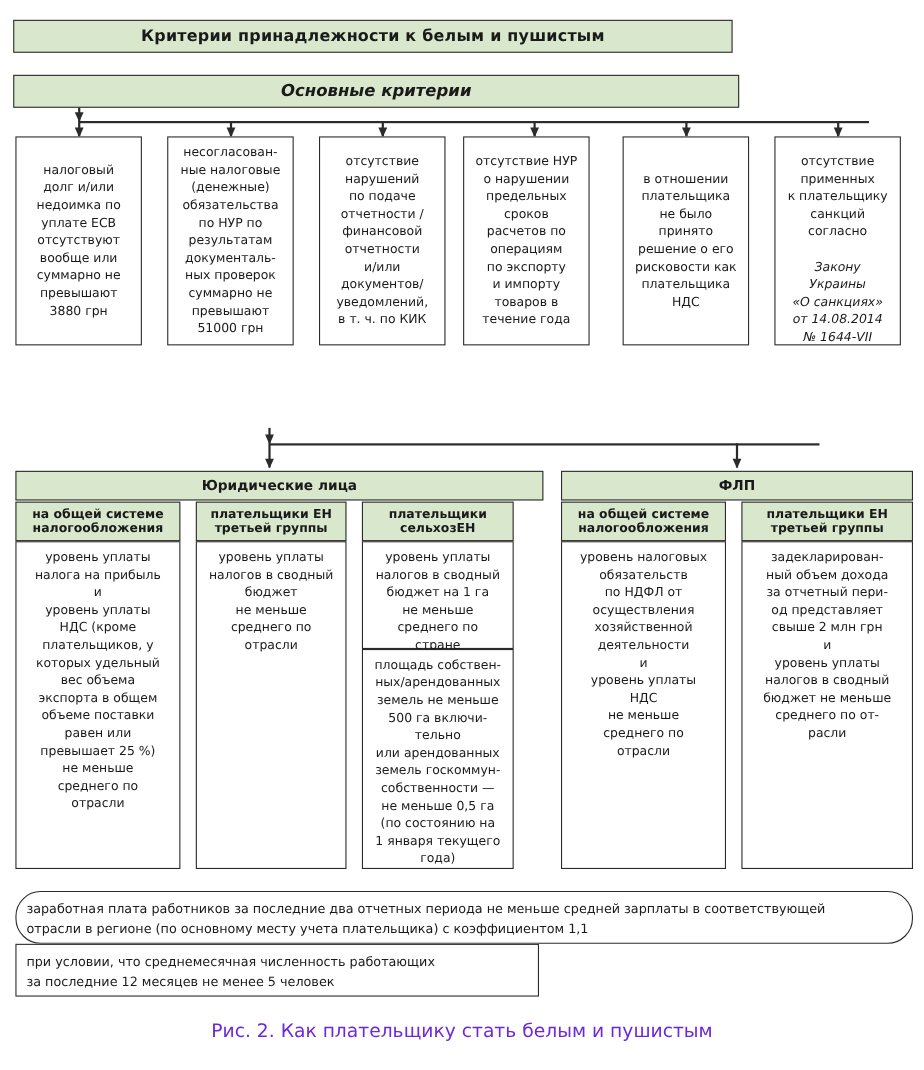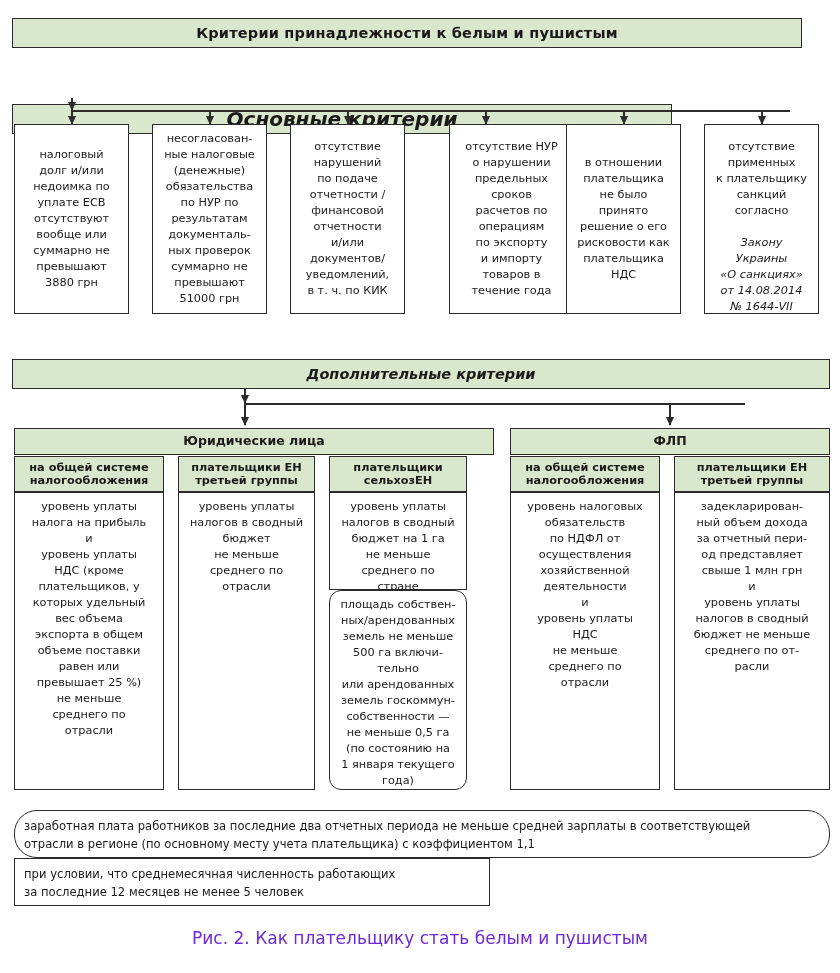--- a/index.html
+++ b/index.html
@@ -28,27 +28,26 @@
   .bar-title {
     display: flex; align-items: center; justify-content: center;
     font-weight: bold;
     text-align: center;
     line-height: 1.15;
   }
   .italic { font-style: italic; }
 
   
   #banner-main {
-    left: 12px; top: 18px; width: 790px; height: 30px;
+    left: 12px; top: 18px; width: 654px; height: 30px;
     font-size: 14.5px; letter-spacing: .2px;
   }
   #banner-basic {
     left: 12px; top: 68px; width: 660px; height: 30px;
-    font-size: 20px;
-    margin-top: 36px;
+    font-size: 15px;
   }
   #banner-extra {
     left: 12px; top: 359px; width: 818px; height: 30px;
     font-size: 14.5px;
   }
 
   
   .arrow { position: absolute; width: 1.6px; background: #2b2b2b; }
   .arrow::after {
     content: "";
@@ -161,21 +160,21 @@
 по подаче
 отчетности /
 финансовой
 отчетности
 и/или
 документов/
 уведомлений,
 в т. ч. по КИК</span>
   </div>
 
-  <div class="abs bx crit-card" style="left:449px; width:125px;">
+  <div class="abs bx crit-card" style="left:421px; width:115px;">
     <span class="txt">отсутствие НУР
 о нарушении
 предельных
 сроков
 расчетов по
 операциям
 по экспорту
 и импорту
 товаров в
 течение года</span>
@@ -200,21 +199,20 @@
 санкций
 согласно</span><br>
       <span class="italic">Закону
 Украины
 «О санкциях»
 от 14.08.2014
 № 1644-VII</span>
     </span>
   </div>
 
-  <div class="abs bx green bar-title italic" id="banner-extra">Дополнительные критерии</div>
 
   <div class="hline" style="left:245px; top:403px; width:500px;"></div>
   <div class="arrow" style="left:244px; top:389px; height:14px;"></div>
   <div class="arrow" style="left:244px; top:403px; height:22px;"></div>
   <div class="arrow" style="left:669px; top:403px; height:22px;"></div>
 
   <div class="abs bx green bar-title group-header" style="left:14px; top:428px; width:480px;">Юридические лица</div>
 
   <div class="abs bx green bar-title sub-header" style="left:14px; top:456px; width:150px; white-space:pre-line;">на общей системе
 налогообложения</div>
@@ -244,21 +242,21 @@
 отрасли</div>
 
   <div class="abs bx green bar-title sub-header" style="left:329px; top:456px; width:138px; white-space:pre-line;text-align:center;">плательщики
 сельхозЕН</div>
   <div class="abs bx sub-body" style="left:329px; top:492px; width:138px; height:98px;">уровень уплаты
 налогов в сводный
 бюджет на 1 га
 не меньше
 среднего по
 стране</div>
-  <div class="abs bx sub-body" style="left:329px; top:590px; width:138px; height:200px;border-radius:12px;">площадь собствен-
+  <div class="abs bx sub-body" style="left:329px; top:590px; width:138px; height:200px;">площадь собствен-
 ных/арендованных
 земель не меньше
 500 га включи-
 тельно
 или арендованных
 земель госкоммун-
 собственности —
 не меньше 0,5 га
 (по состоянию на
 1 января текущего
@@ -280,21 +278,21 @@
 не меньше
 среднего по
 отрасли</div>
 
   <div class="abs bx green bar-title sub-header" style="left:674px; top:456px; width:156px; white-space:pre-line;">плательщики ЕН
 третьей группы</div>
   <div class="abs bx sub-body tall" style="left:674px; top:492px; width:156px;">задекларирован-
 ный объем дохода
 за отчетный пери-
 од представляет
-свыше 1 млн грн
+свыше 2 млн грн
 и
 уровень уплаты
 налогов в сводный
 бюджет не меньше
 среднего по от-
 расли</div>
 
   <div class="abs bx note" style="left:14px; top:810px; width:816px; height:48px;border-radius:23px;">заработная плата работников за последние два отчетных периода не меньше средней зарплаты в соответствующей
 отрасли в регионе (по основному месту учета плательщика) с коэффициентом 1,1</div>
 

